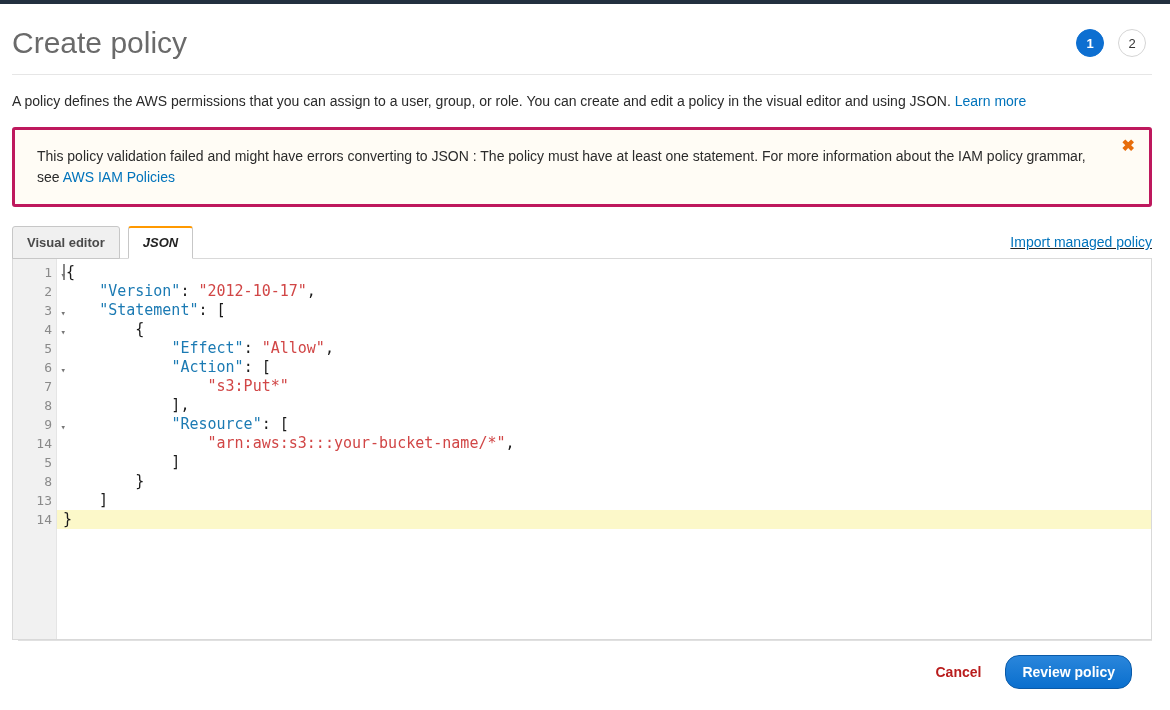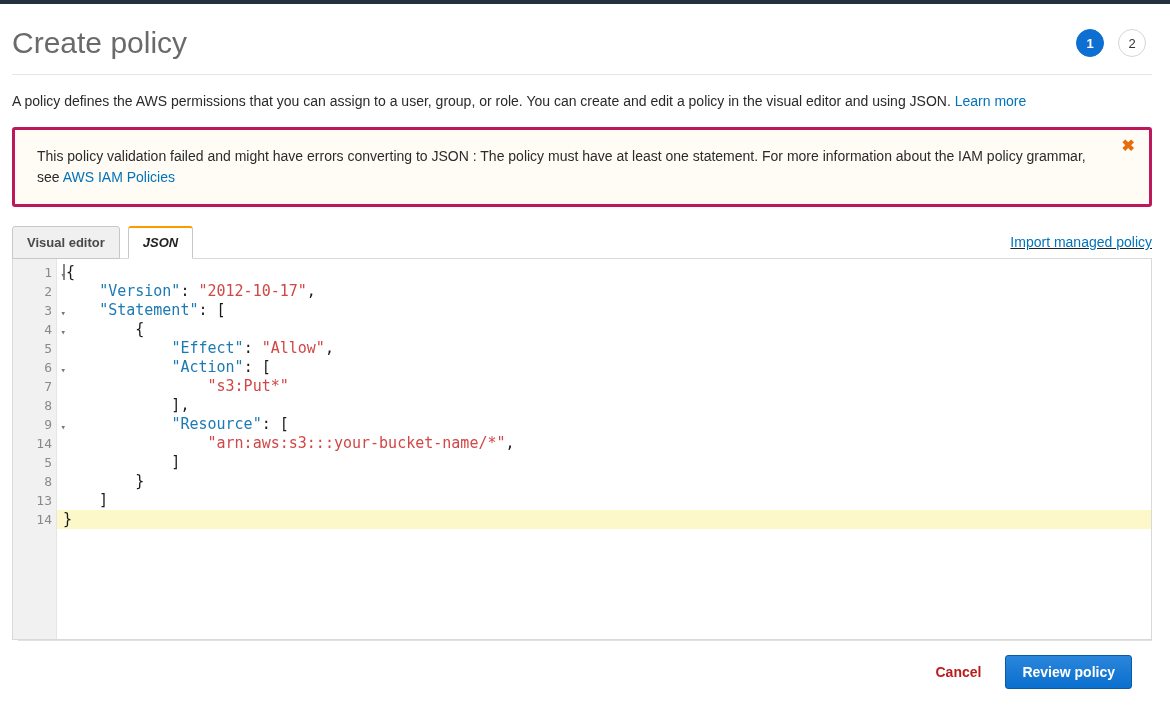--- a/index.html
+++ b/index.html
@@ -203,21 +203,21 @@
       border: none;
       cursor: pointer;
     }
     .btn-primary {
       background: #0a6fce;
       background: linear-gradient(#2a86db, #0a6fce);
       color: #fff;
       font-weight: 700;
       font-size: 14px;
       border: 1px solid #0a5aa8;
-      border-radius: 3px;
+      border-radius: 14px;
       padding: 8px 16px;
       cursor: pointer;
     }
   </style>
 </head>
 <body>
 
 <div class="topbar"></div>
 
 <div class="page">

